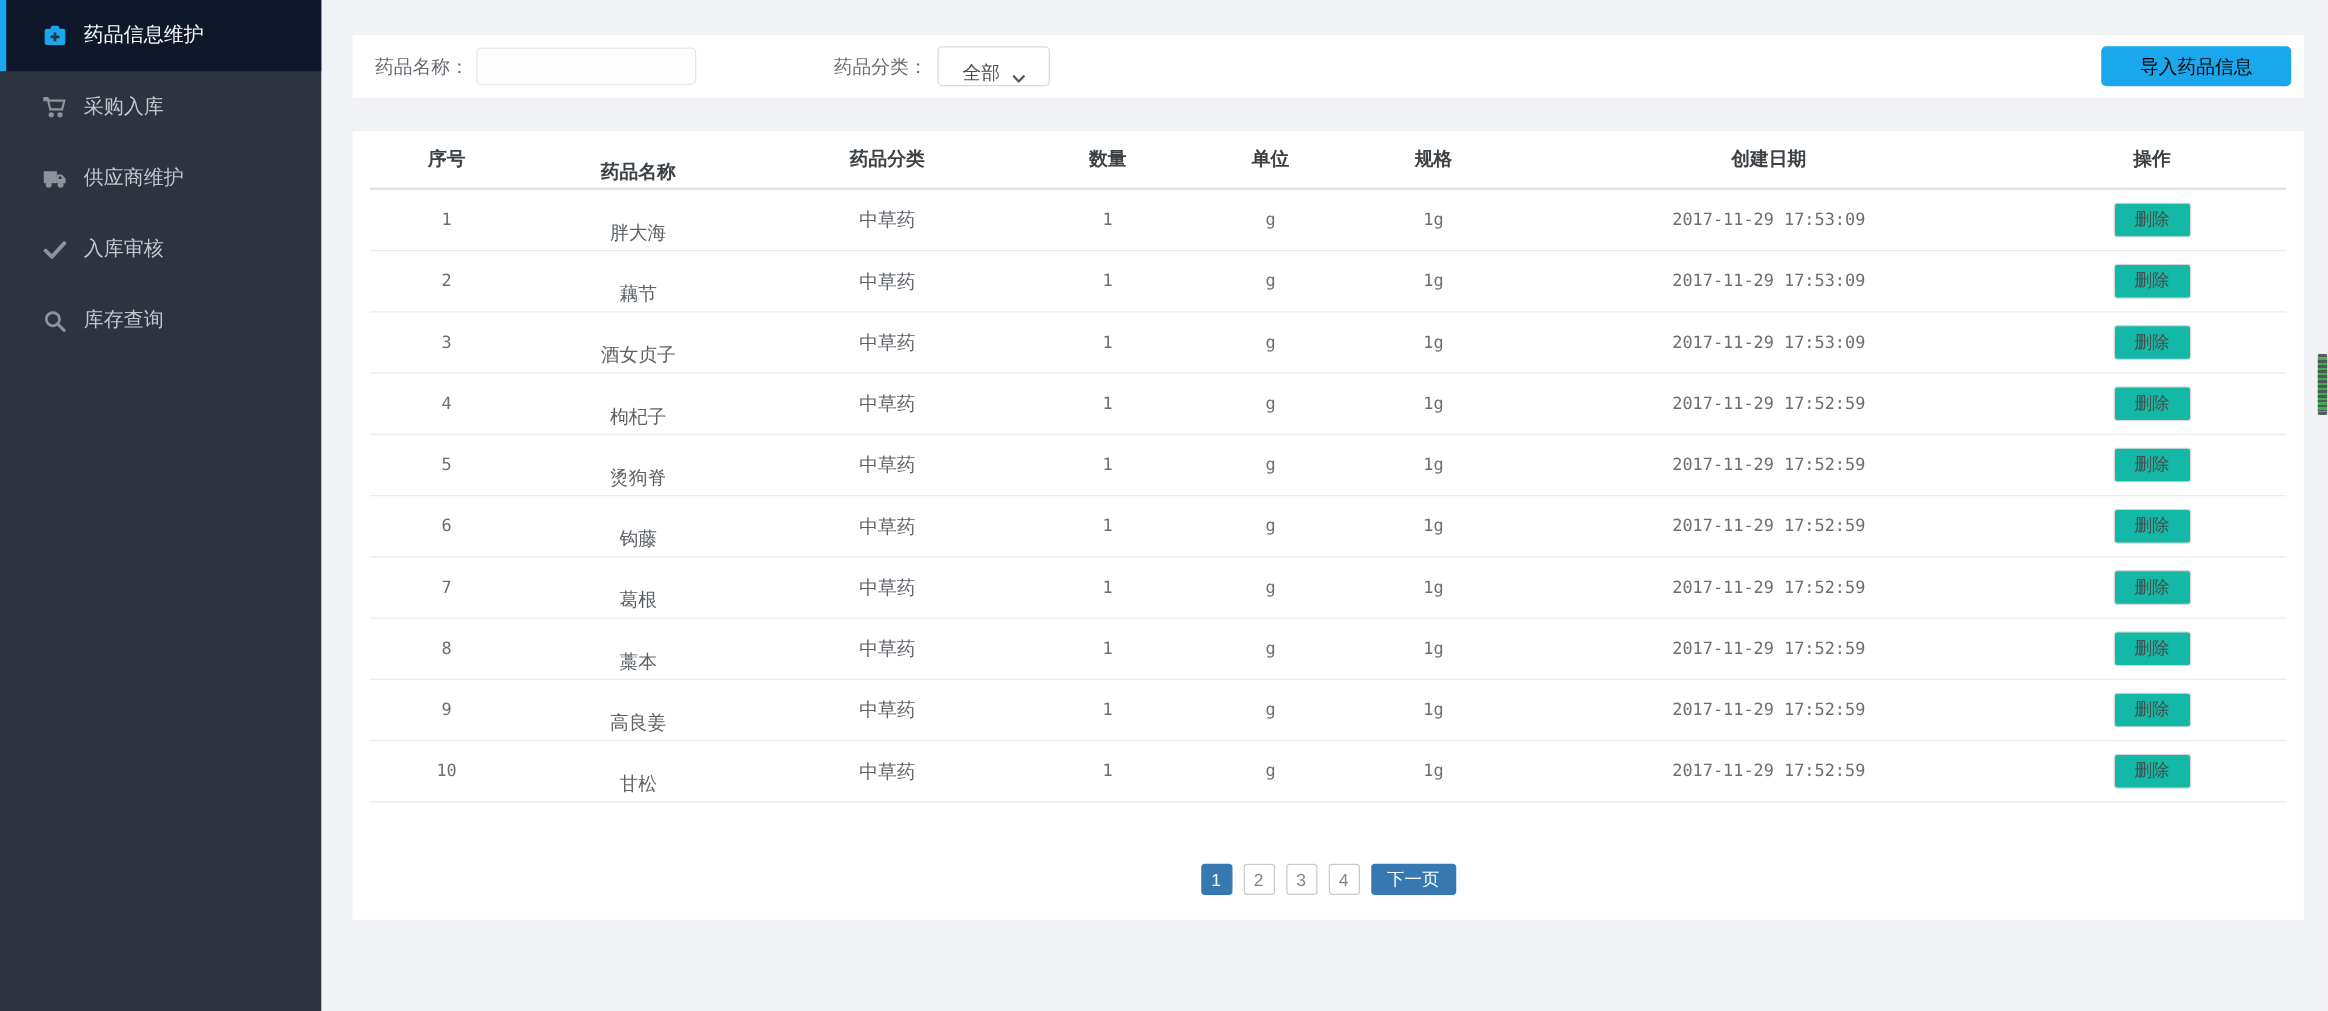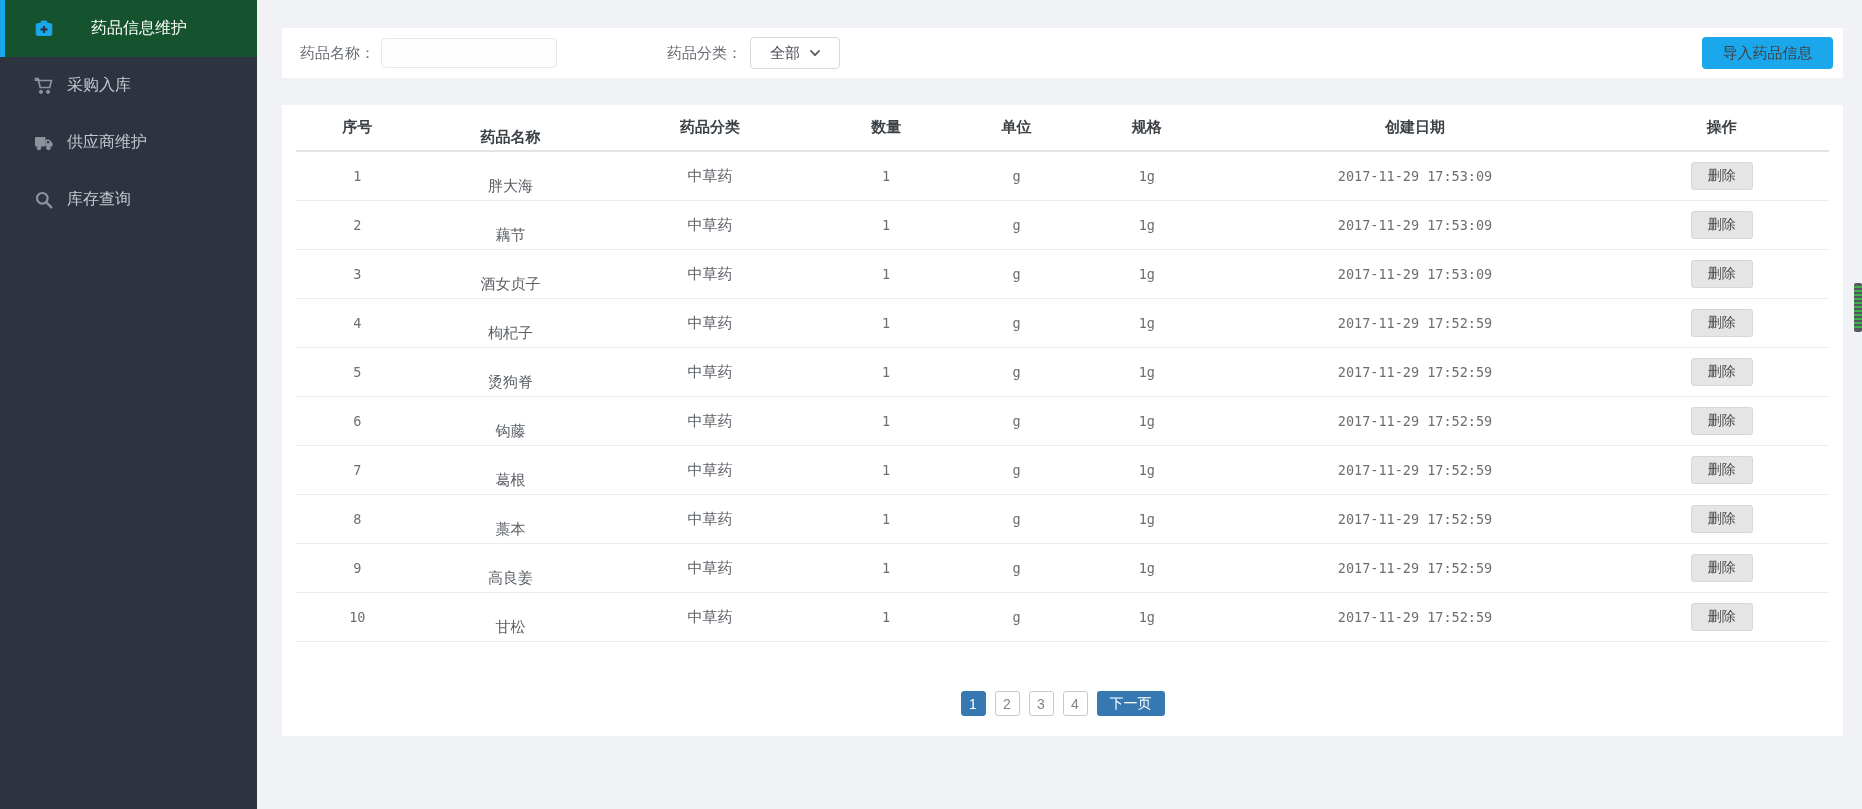--- a/index.html
+++ b/index.html
@@ -6,54 +6,54 @@
   html,body { width:1862px; height:809px; overflow:hidden;
     font-family:"Liberation Sans","DejaVu Sans",sans-serif; background:#f1f2f6; }
 
   
   .sidebar { position:absolute; left:0; top:0; width:257px; height:809px; background:#2d3440; }
   .side-item { position:relative; height:57px; display:flex; align-items:center;
     padding-left:33px; cursor:pointer; color:#c3c8d0; font-size:16px; }
   .side-item .side-icon { width:22px; height:22px; margin-right:12px; display:inline-flex;
     align-items:center; justify-content:center; }
   .side-item .side-icon svg { width:20px; height:20px; fill:#8d939c; stroke:#8d939c; }
-  .side-item.active { background:#14532d; color:#ffffff;gap:24px; }
+  .side-item.active { background:#0f172a; color:#ffffff; }
   .side-item.active::before { content:""; position:absolute; left:0; top:0; bottom:0;
     width:5px; background:var(--accent); }
   .side-item.active .side-icon svg { fill:var(--accent); stroke:var(--accent); }
 
   
   .filter-panel { position:absolute; left:282px; top:28px; width:1561px; height:50px;
     background:#fff; display:flex; align-items:center; padding:0 10px 0 18px; }
   .table-panel { position:absolute; left:282px; top:105px; width:1561px; height:631px;
     background:#fff; padding:0 14px; }
 
   
   .f-label { font-size:15px; color:#666b72; }
   .name-input { width:176px; height:30px; margin-left:6px; border:1px solid #e7e7e7;
     border-radius:4px; background:#fdfdfd; padding:0 8px; font-size:14px; color:#333;
     outline:none; }
   .cat-label { margin-left:110px; }
   .select-box { margin-left:8px; width:90px; height:32px; border:1px solid #d9d9d9;
-    border-radius:4px; background:#fff; display:flex; align-items:center;
+    border-radius:4px; background:#fff; display:flex; align-items:flex-end;
     justify-content:center; gap:10px; font-size:15px; color:#4a4f55; cursor:pointer; }
   .select-box .chev { width:10px; height:10px; }
-  .import-btn { margin-left:auto; width:131px; height:32px; border:none; border-radius:4px;
-    background:var(--accent); color:#404040; font-size:15px; cursor:pointer; }
+  .import-btn { margin-left:auto; width:152px; height:32px; border:none; border-radius:4px;
+    background:var(--accent); color:#000000; font-size:15px; cursor:pointer; }
 
   
   .thead { display:flex; height:47px; align-items:center; border-bottom:2px solid #e3e3e3;
     font-weight:bold; font-size:15px; color:#3c4146; }
   .trow { display:flex; height:49px; align-items:center; border-bottom:1px solid #ececec;
     font-size:15px; color:#5c6166; }
   .cell { text-align:center; overflow:hidden; white-space:nowrap; }
   .c0{width:8%;} .c1{width:12%;margin-top:20px;} .c2{width:14%;} .c3{width:9%;}
   .c4{width:8%;} .c5{width:9%;} .c6{width:26%;} .c7{width:14%;}
   .mono { font-family:"DejaVu Sans Mono","Liberation Mono",monospace; font-size:13.5px; color:#6e6e6e; }
-  .del-btn { width:62px; height:28px; background:#e5e5e5; border:1px solid #d7d7d7;
+  .del-btn { width:62px; height:28px; background:#14b8a6; border:1px solid #d7d7d7;
     border-radius:3px; font-size:14px; color:#4a4a4a; cursor:pointer; }
 
   
   .pagination { display:flex; justify-content:center; align-items:center; gap:9px;
     margin-top:49px; }
   .page-btn { min-width:25px; height:25px; padding:0 7px; display:flex; align-items:center;
     justify-content:center; border:1px solid #c9c9c9; border-radius:3px; background:#fff;
     color:#7d868f; font-size:14px; cursor:pointer; }
   .page-btn.active { background:var(--page-blue); border-color:var(--page-blue); color:#fff; }
   .next-btn { height:25px; padding:6px 13px; display:flex; align-items:center; justify-content:center;
@@ -95,20 +95,28 @@
         <span class="side-icon">
           <svg viewBox="0 0 20 20">
             <path d="M1.5 4.5h9.5v8.5H1.5z"></path>
             <path d="M12 7h3.2l2.8 3v3H12z"></path>
             <circle cx="5" cy="14.8" r="1.9"></circle>
             <circle cx="14.5" cy="14.8" r="1.9"></circle>
             <rect x="13" y="8.2" width="2.2" height="2" fill="#2d3440" stroke="none"></rect>
           </svg>
         </span>
         <span class="side-label">供应商维护</span>
+      </div>
+      <div class="side-item">
+        <span class="side-icon">
+          <svg viewBox="0 0 20 20">
+            <path d="M2.5 10.5 L7.5 15.5 L17.5 4.5" fill="none" stroke-width="3" stroke-linecap="round" stroke-linejoin="round"></path>
+          </svg>
+        </span>
+        <span class="side-label">入库审核</span>
       </div>
       <div class="side-item">
         <span class="side-icon">
           <svg viewBox="0 0 20 20">
             <circle cx="8.3" cy="8.3" r="5.3" fill="none" stroke-width="2.2"></circle>
             <path d="M12.4 12.4 L17.3 17.3" fill="none" stroke-width="2.4" stroke-linecap="round"></path>
           </svg>
         </span>
         <span class="side-label">库存查询</span>
       </div>

